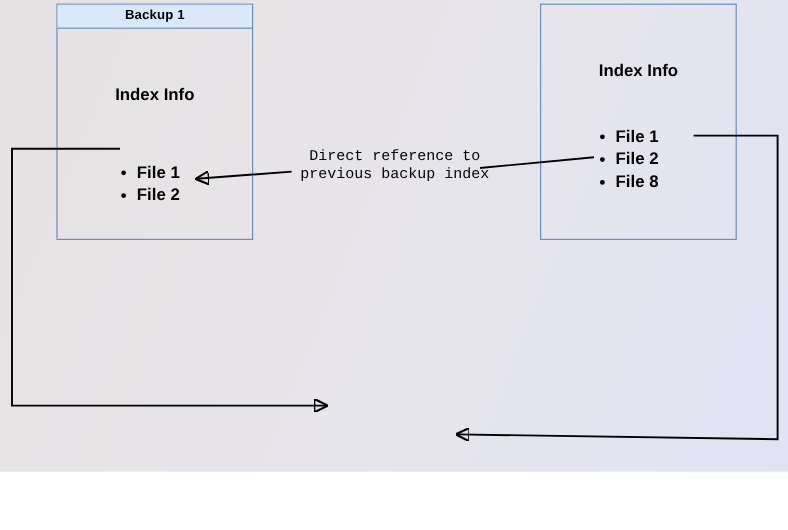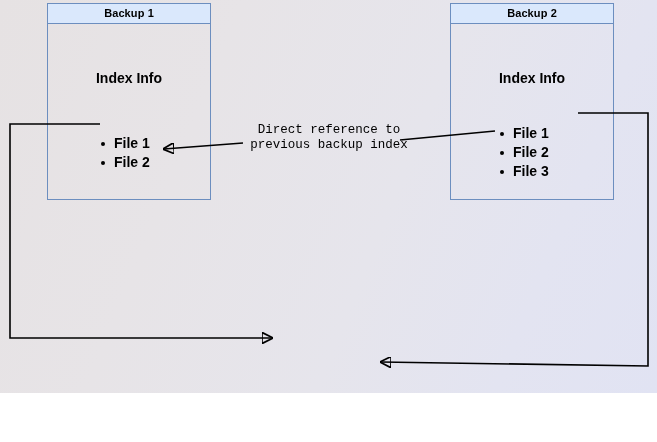--- a/index.html
+++ b/index.html
@@ -124,27 +124,26 @@
     <div class="node-body">
       <div class="index-label" style="top:46px;">Index Info</div>
       <ul class="bullet-list" style="left:52px; top:110px;">
         <li>File 1</li>
         <li>File 2</li>
       </ul>
     </div>
   </div>
 
   <div class="node" style="left:450px; top:3px; width:164px; height:197px;">
-    <div class="node-header">Backup 2</div>
     <div class="node-body">
       <div class="index-label" style="top:46px;">Index Info</div>
       <ul class="bullet-list" style="left:48px; top:100px;">
         <li>File 1</li>
         <li>File 2</li>
-        <li>File 3</li>
+        <li>File 8</li>
       </ul>
     </div>
   </div>
 
 
   <div class="edge-label" style="left:248px; top:123px; width:162px;font-family:Liberation Mono, monospace;">Direct reference to
 previous backup index</div>
 
   <svg id="edges" viewBox="0 0 657 442" width="657" height="442">
     <defs>

